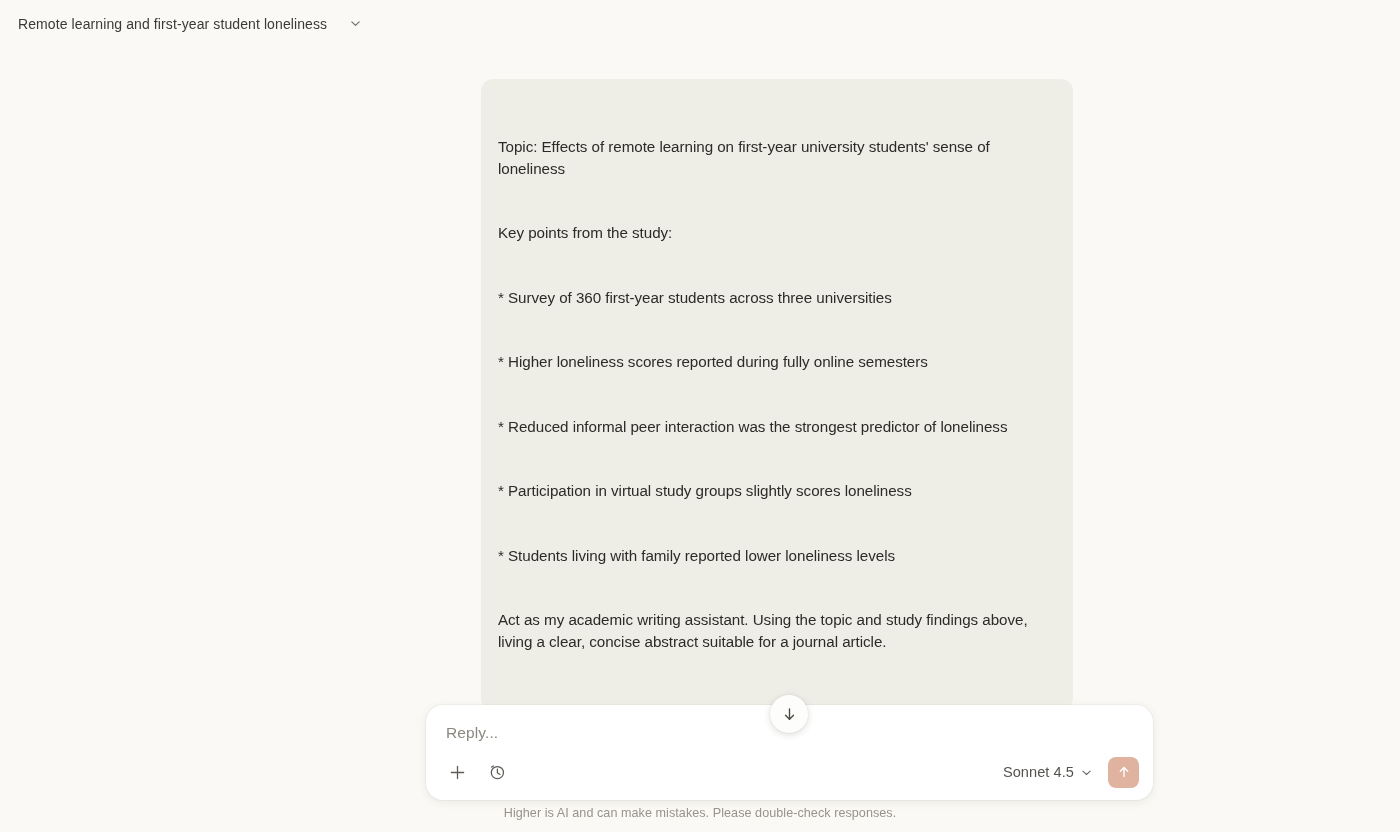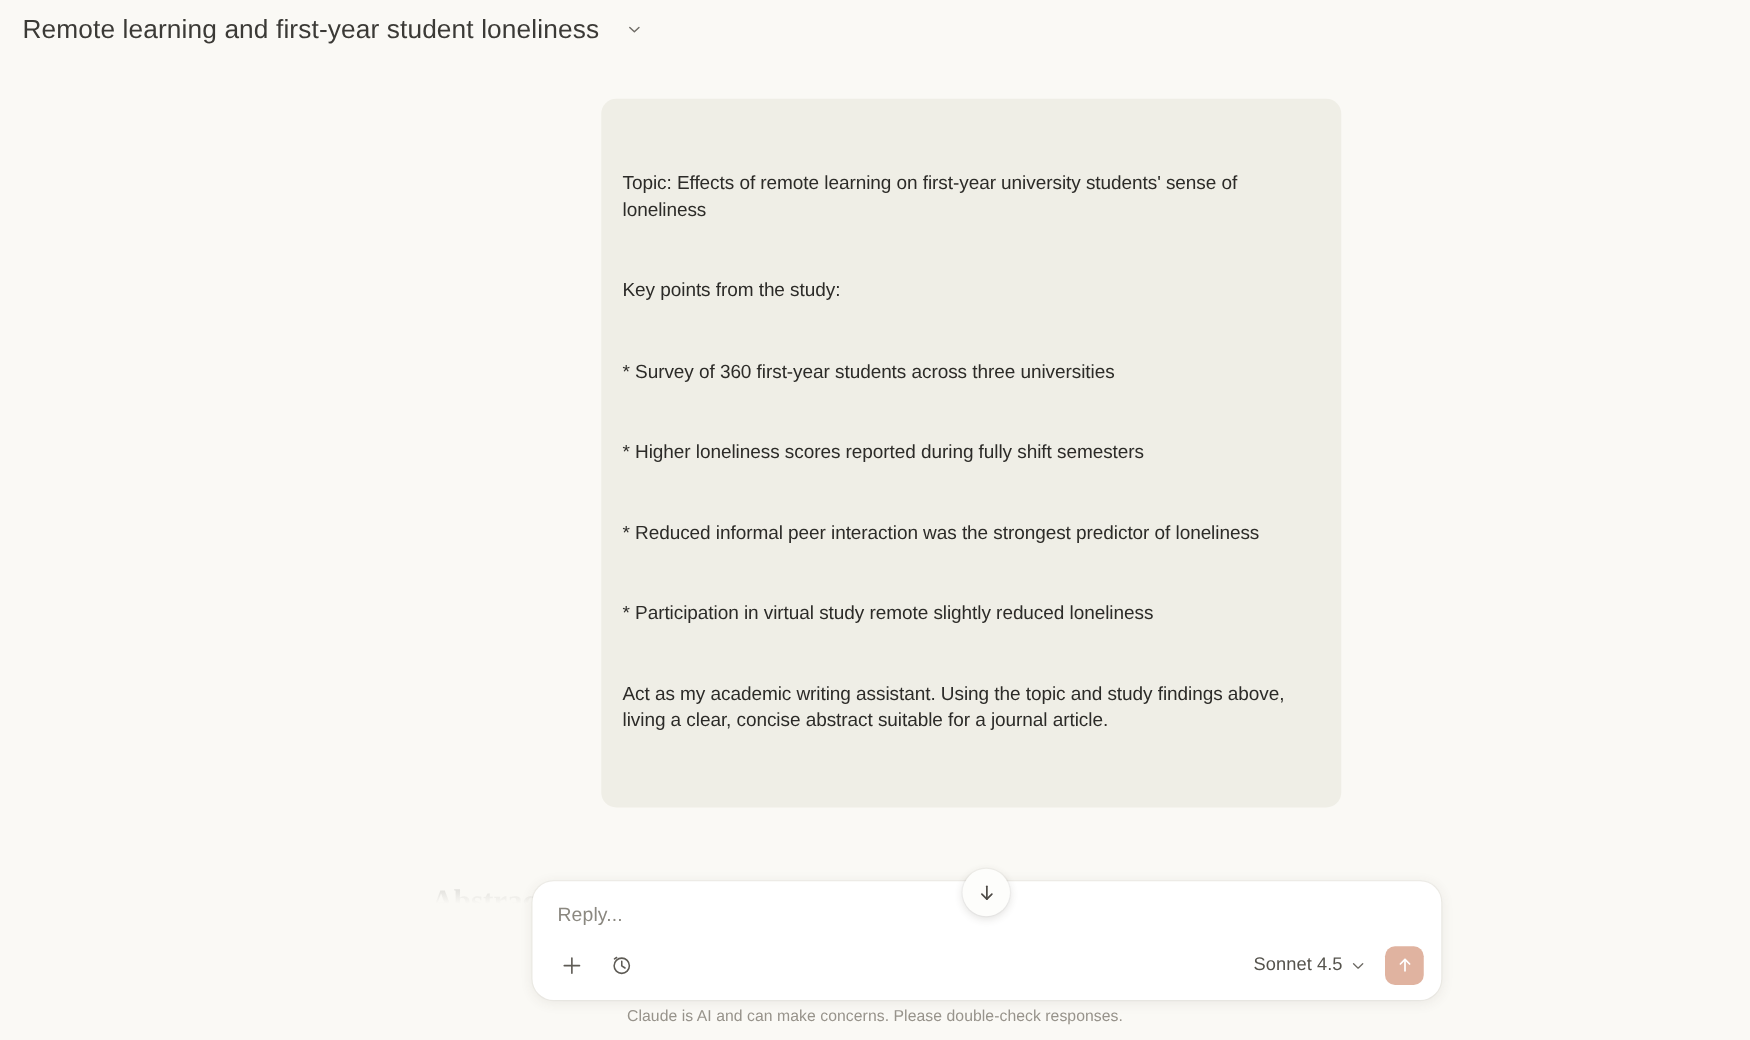--- a/index.html
+++ b/index.html
@@ -23,21 +23,21 @@
     top: 0; left: 0;
     width: 1400px;
     height: 47px;
     display: flex;
     align-items: center;
     padding-left: 18px;
     background: #faf9f5;
     z-index: 30;
   }
   .conv-title {
-    font-size: 21px;
+    font-size: 14px;
     font-weight: 500;
     color: #3b3a36;
     letter-spacing: 0.1px;
     white-space: nowrap;
   }
   .chevron-btn {
     margin-left: 17px;
     width: 22px; height: 22px;
     display: flex; align-items: center; justify-content: center;
     cursor: pointer;
@@ -215,23 +215,24 @@
 </div>
 
 <div class="conversation">
   <div class="thread">
 
     <div class="user-row">
       <div class="user-bubble">
         <div class="wrapline">Topic: Effects of remote learning on first-year university students' sense of loneliness</div>
         <div class="line">Key points from the study:</div>
         <div class="line">* Survey of 360 first-year students across three universities</div>
-        <div class="line">* Higher loneliness scores reported during fully shift semesters</div>
+        <div class="line">* Higher loneliness scores reported during fully online semesters</div>
         <div class="line">* Reduced informal peer interaction was the strongest predictor of loneliness</div>
-        <div class="line">* Participation in virtual study remote slightly reduced loneliness</div>
+        <div class="line">* Participation in virtual study groups slightly scores loneliness</div>
+        <div class="line">* Students living with family reported lower loneliness levels</div>
         <div class="wrapline">Act as my academic writing assistant. Using the topic and study findings above, living a clear, concise abstract suitable for a journal article.</div>
       </div>
     </div>
 
     <div class="assistant">
       <h1>Abstract</h1>
 
       <p>
         <b>Background:</b><span> The shift to remote learning during the COVID-19 pandemic raised concerns about social isolation among university students, particularly first-year students navigating a critical transition period.</span>
       </p>
@@ -283,14 +284,14 @@
         <button class="send-btn">
           <svg width="16" height="16" viewBox="0 0 16 16">
             <path d="M8 12.6 L8 3.6" fill="none" stroke="#ffffff" stroke-width="1.4" stroke-linecap="round"></path>
             <path d="M4.3 7.2 L8 3.5 L11.7 7.2" fill="none" stroke="#ffffff" stroke-width="1.4" stroke-linecap="round" stroke-linejoin="round"></path>
           </svg>
         </button>
       </div>
     </div>
   </div>
 
-  <div class="disclaimer">Claude is AI and can make concerns. Please double-check responses.</div>
+  <div class="disclaimer">Higher is AI and can make mistakes. Please double-check responses.</div>
 </div>
 
 </body></html>

